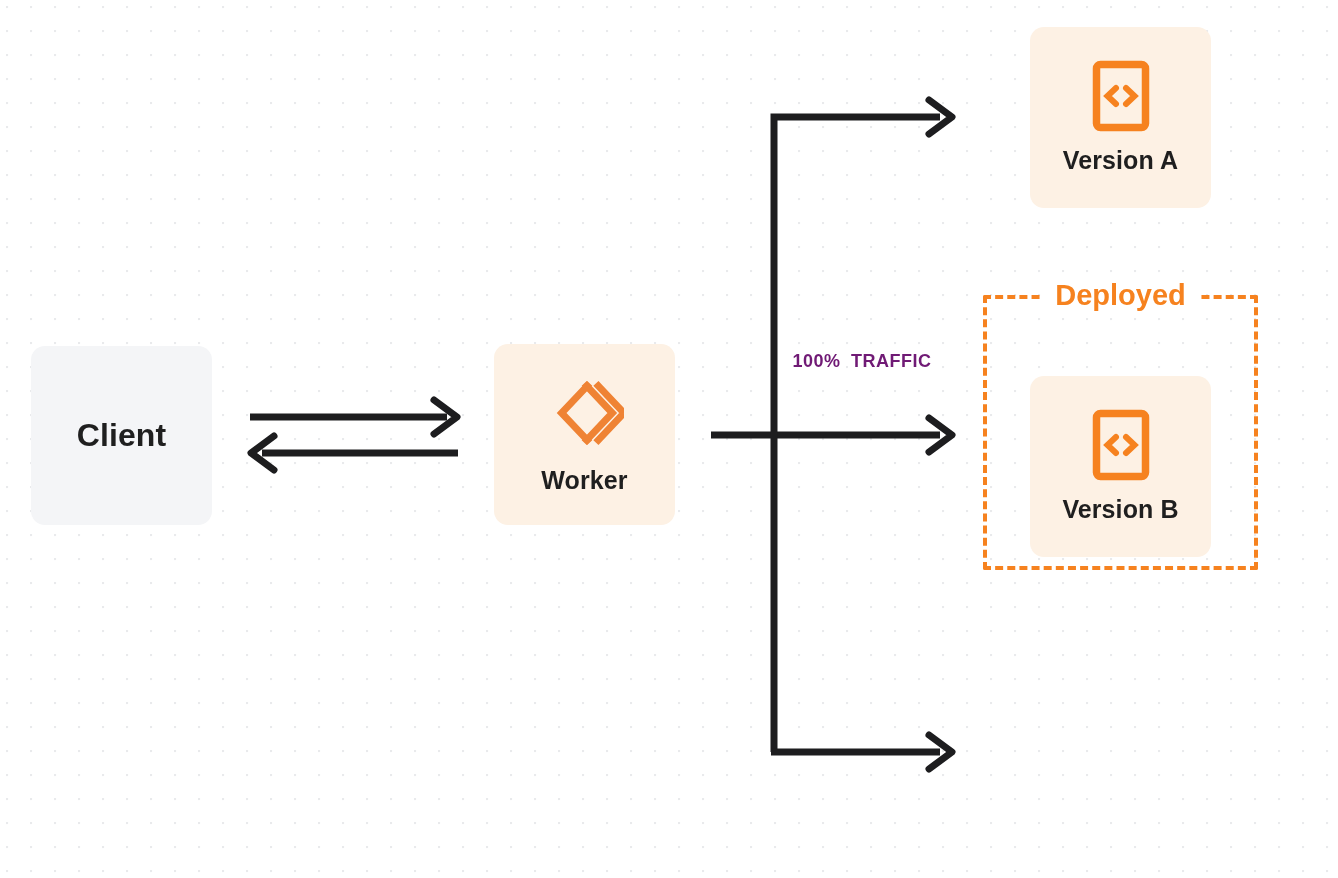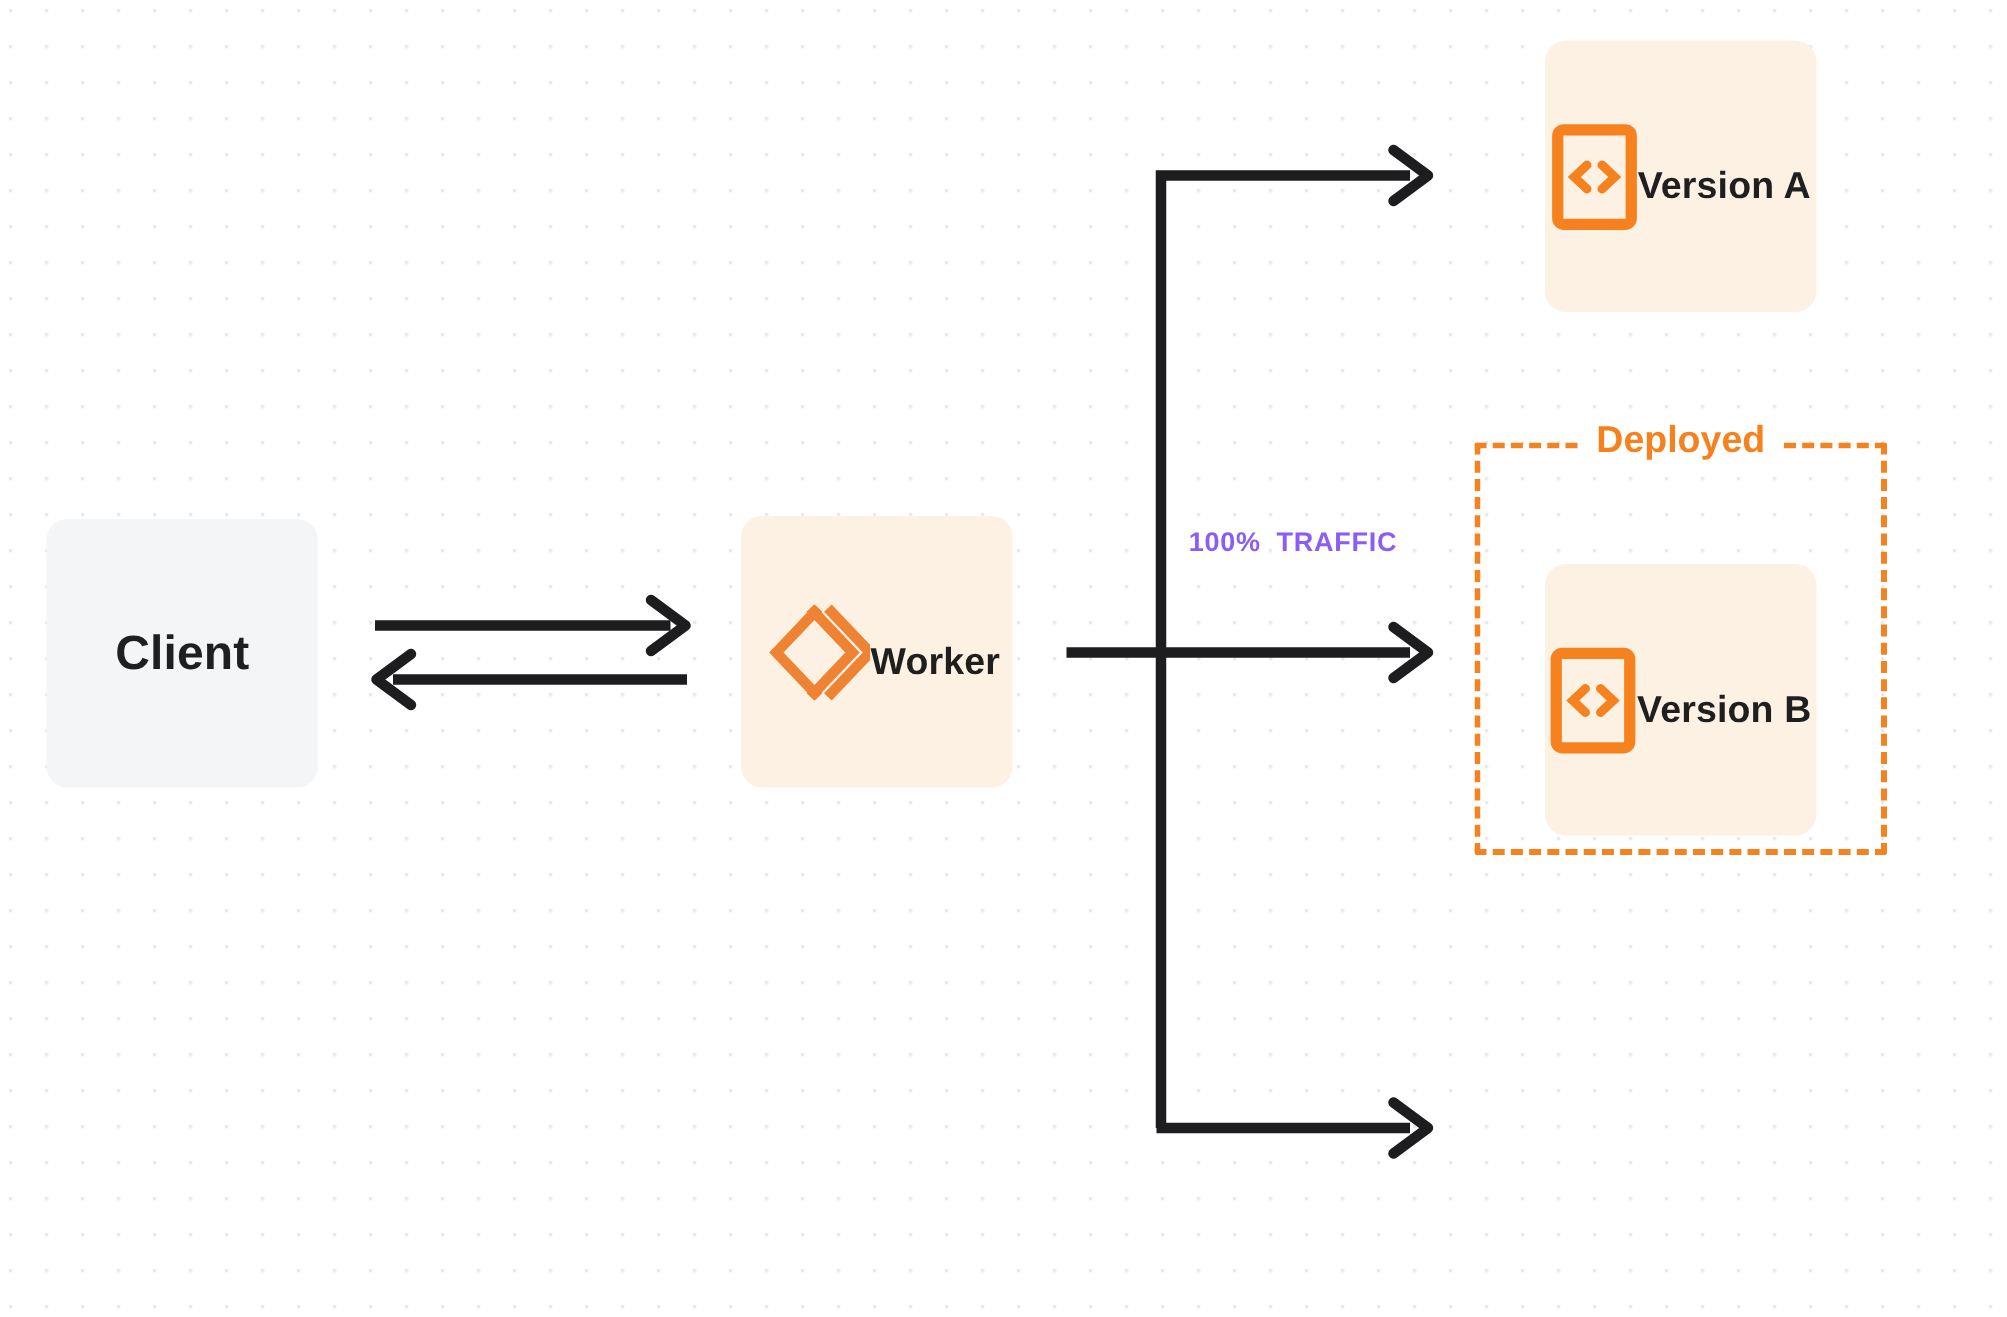--- a/index.html
+++ b/index.html
@@ -18,20 +18,21 @@
       radial-gradient(circle at 1px 1px, #e9eaec 1.15px, rgba(255,255,255,0) 1.6px);
     background-size:24px 24px;
     background-position:6px 6px;
   }
 
   
   .node {
     position:absolute;
     border-radius:14px;
     display:flex;
+    flex-direction:column;
     align-items:center;
     justify-content:center;
   }
   .node-label {
     font-weight:bold;
     color:#1f1f1f;
     letter-spacing:.1px;
     white-space:nowrap;
   }
 
@@ -70,38 +71,38 @@
     border-radius:2px;
   }
   #deployed-label {
     position:absolute;
     left:0; right:0; top:-20px;
     text-align:center;
   }
   #deployed-label span {
     background:#ffffff;
     color:#f6821f;
-    font-size:25px;
+    font-size:29px;
     font-weight:bold;
     padding:0 12px;
     white-space:nowrap;
   }
 
   
   #traffic-label {
     position:absolute;
     left:782px; top:350px; width:160px;
     text-align:center;
     line-height:1.28;
     pointer-events:none;
   }
   #traffic-label div {
     font-size:18px;
     font-weight:bold;
-    color:#8b5cf6;
+    color:#701a75;
     letter-spacing:.5px;
     background:#ffffff;
     display:inline-block;
     padding:0 3px;
   }
 
   
   #connectors {
     position:absolute; left:0; top:0;
     width:1338px; height:878px;

